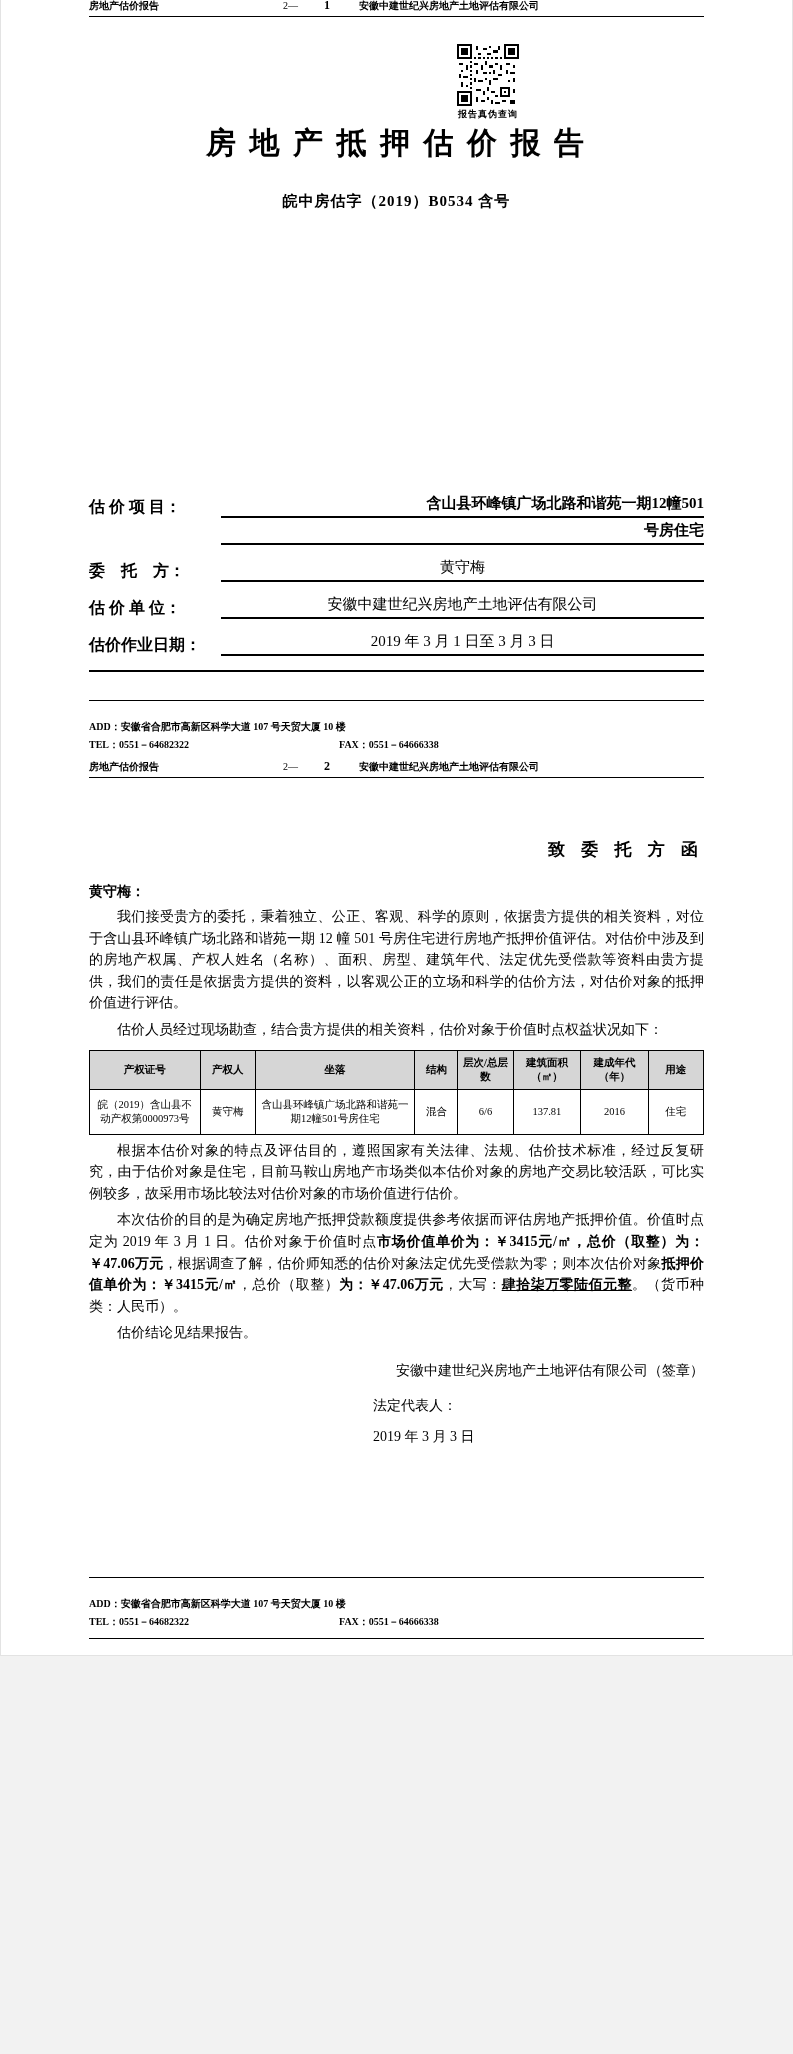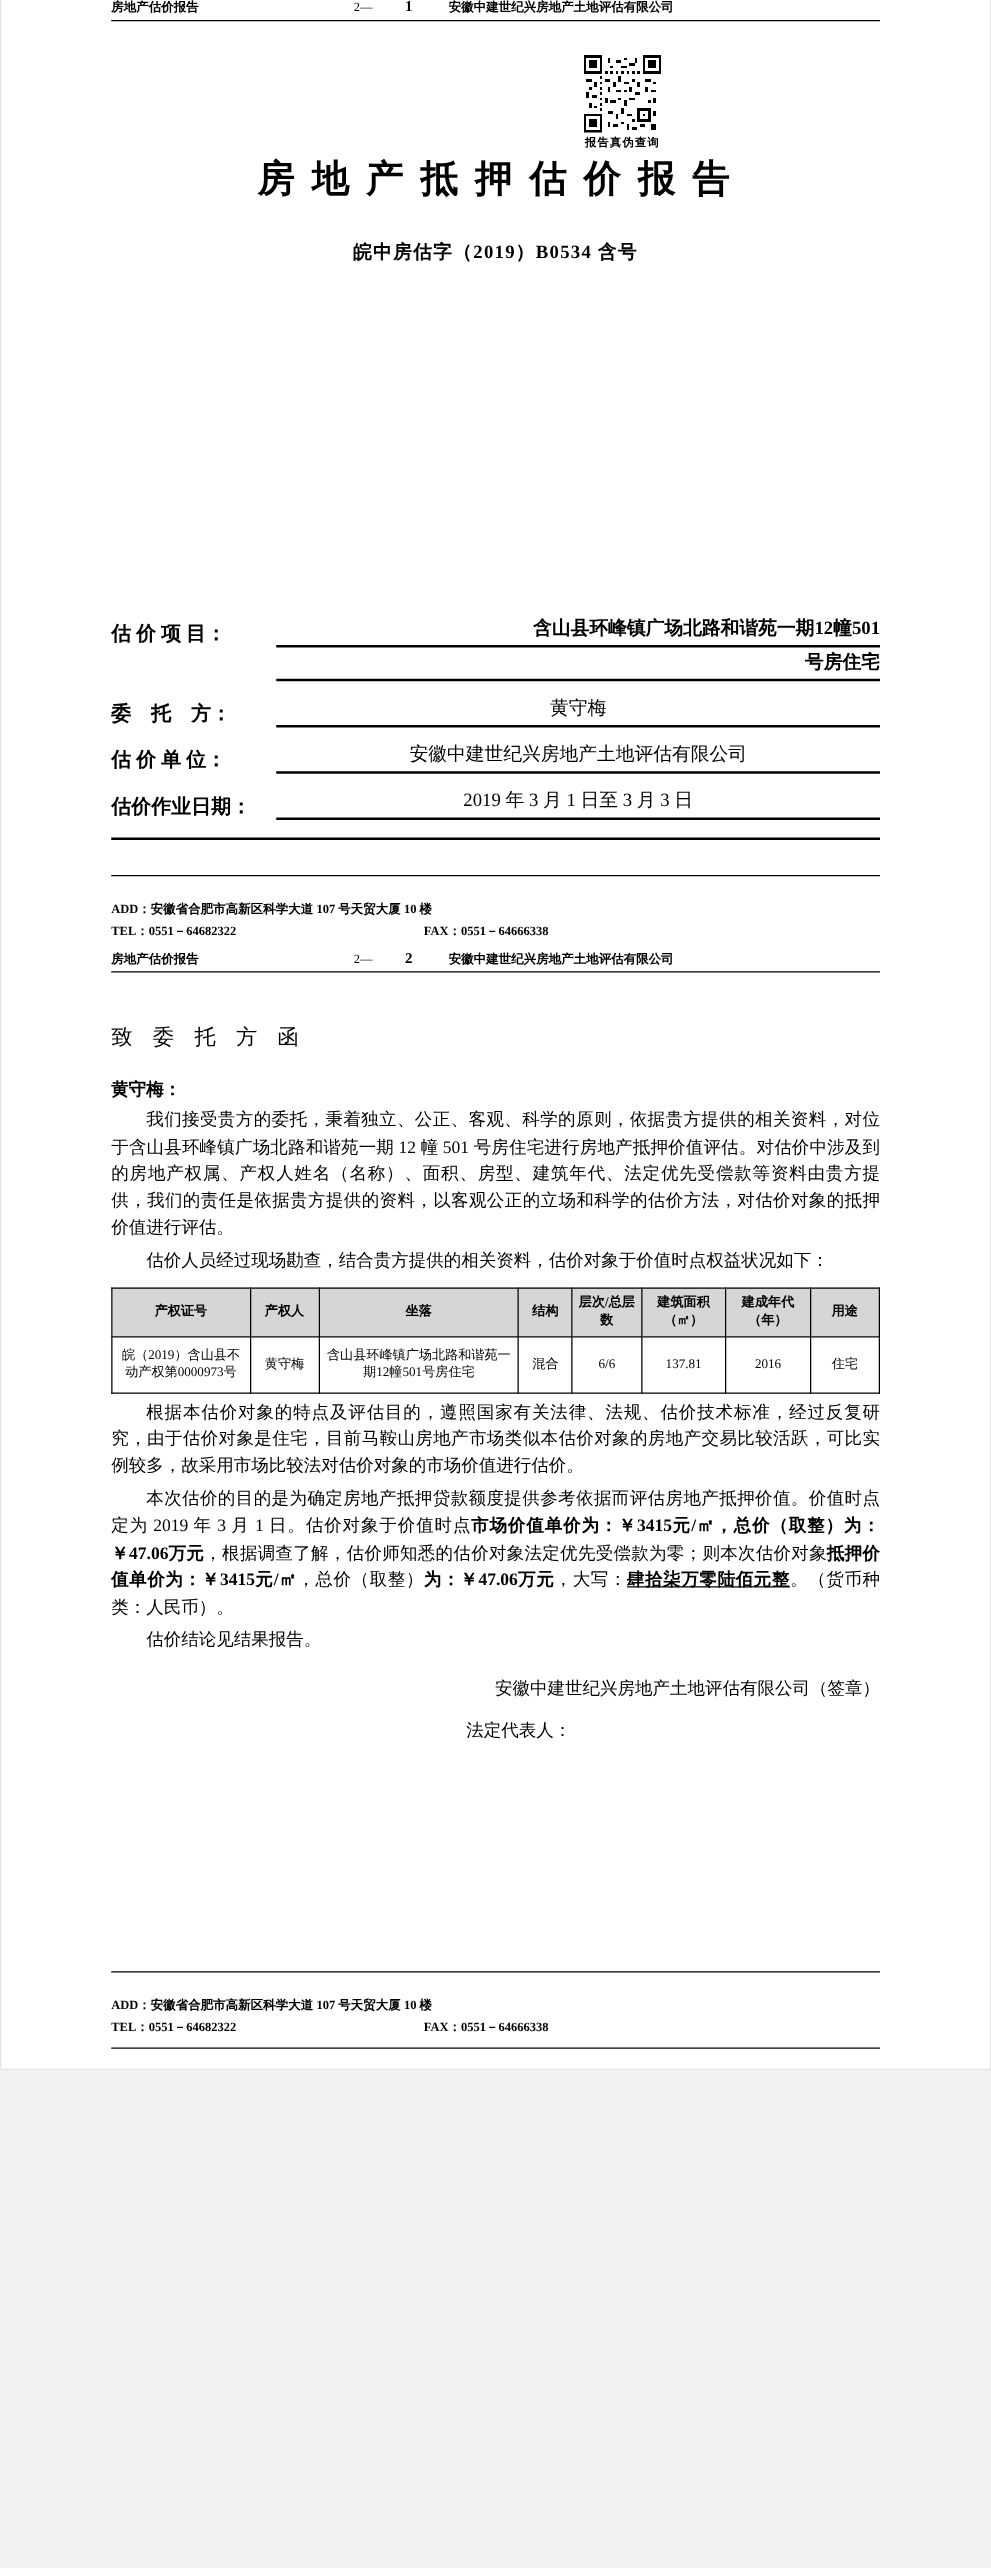--- a/index.html
+++ b/index.html
@@ -22,21 +22,21 @@
   .pagehead .h-center b { font-size:12px; margin-left:26px; }
   .pagehead .h-right  { position:absolute; left:270px; bottom:3px; }
   .p1-head { padding-top:12px; }
 
   .runfoot { border-top:1px solid #000; padding-top:19px; font-size:10px; font-weight:bold; }
   .runfoot .foot-line { white-space:nowrap; }
   .runfoot .tel-row { display:flex; margin-top:4px; }
   .runfoot .fax { margin-left:150px; }
 
   
-  .qr-wrap { position:absolute; left:466px; top:44px; width:62px; text-align:center; }
+  .qr-wrap { position:absolute; left:456px; top:44px; width:62px; text-align:center; }
   .qr-wrap svg { width:62px; height:62px; display:block; shape-rendering:crispEdges; }
   .qr-caption { font-size:9px; font-weight:bold; letter-spacing:1px; margin-top:2px; white-space:nowrap; }
 
   
   .cover-title { margin-top:106px; text-align:center; font-size:30px; font-weight:bold; letter-spacing:3px; white-space:nowrap; }
   .doc-no { margin-top:28px; text-align:center; font-size:15px; font-weight:bold; letter-spacing:1px; }
 
   .fields { margin-top:282px; }
   .field-row { display:flex; align-items:flex-end; margin-top:12px; }
   .field-row.first { margin-top:0; }
@@ -46,21 +46,21 @@
     padding-bottom:3px; min-height:20px; line-height:20px;
   }
   .f-value.bold { font-weight:bold; }
   .f-value.left { text-align:right; }
   .cont-indent { margin-left:132px; padding-left:82px; }
   .empty-underline { margin-top:14px; border-bottom:2px solid #000; height:0; }
   .foot1 { margin-top:28px; }
   .p2-head { margin-top:9px; }
 
   
-  .letter-title { margin-top:40px; text-align:left; font-size:17px; font-weight:normal; letter-spacing:6px; }
+  .letter-title { margin-top:60px; text-align:right; font-size:17px; font-weight:bold; letter-spacing:6px; }
   .salutation { margin-top:22px; font-size:14px; font-weight:bold; }
   .para { margin-top:5px; font-size:14px; line-height:21.6px; text-indent:2em; text-align:justify; }
   .para b.u { text-decoration:underline; }
 
   table.cert { width:100%; border-collapse:collapse; margin-top:9px; table-layout:fixed; }
   table.cert th, table.cert td {
     border:1px solid #000; font-size:10.5px; text-align:center; vertical-align:middle;
     padding:5px 2px; line-height:14px; word-break:break-all;
   }
   table.cert th { background:#d6d6d6; font-weight:bold; }
@@ -271,20 +271,21 @@
 
     <p class="para">根据本估价对象的特点及评估目的，遵照国家有关法律、法规、估价技术标准，经过反复研究，由于估价对象是住宅，目前马鞍山房地产市场类似本估价对象的房地产交易比较活跃，可比实例较多，故采用市场比较法对估价对象的市场价值进行估价。</p>
 
     <p class="para"><span>本次估价的目的是为确定房地产抵押贷款额度提供参考依据而评估房地产抵押价值。价值时点定为 2019 年 3 月 1 日。估价对象于价值时点</span><b>市场价值单价为：￥3415元/㎡，总价（取整）为：￥47.06万元</b><span>，根据调查了解，估价师知悉的估价对象法定优先受偿款为零；则本次估价对象</span><b>抵押价值单价为：￥3415元/㎡</b><span>，总价（取整）</span><b>为：￥47.06万元</b><span>，大写：</span><b class="u">肆拾柒万零陆佰元整</b><span>。（货币种类：人民币）。</span></p>
 
     <p class="para">估价结论见结果报告。</p>
 
     <div class="sign-company">安徽中建世纪兴房地产土地评估有限公司（签章）</div>
     <div class="sign-block">
       <div>法定代表人：</div>
+      <div>2019 年 3 月 3 日</div>
     </div>
   </div>
 
   <div class="foot-bottom">
     <div class="runfoot">
       <div class="foot-line">
         <span>ADD：</span><span>安徽省合肥市高新区科学大道 107 号天贸大厦 10 楼</span>
       </div>
       <div class="tel-row">
         <span><span>TEL：</span><span>0551－64682322</span></span>

